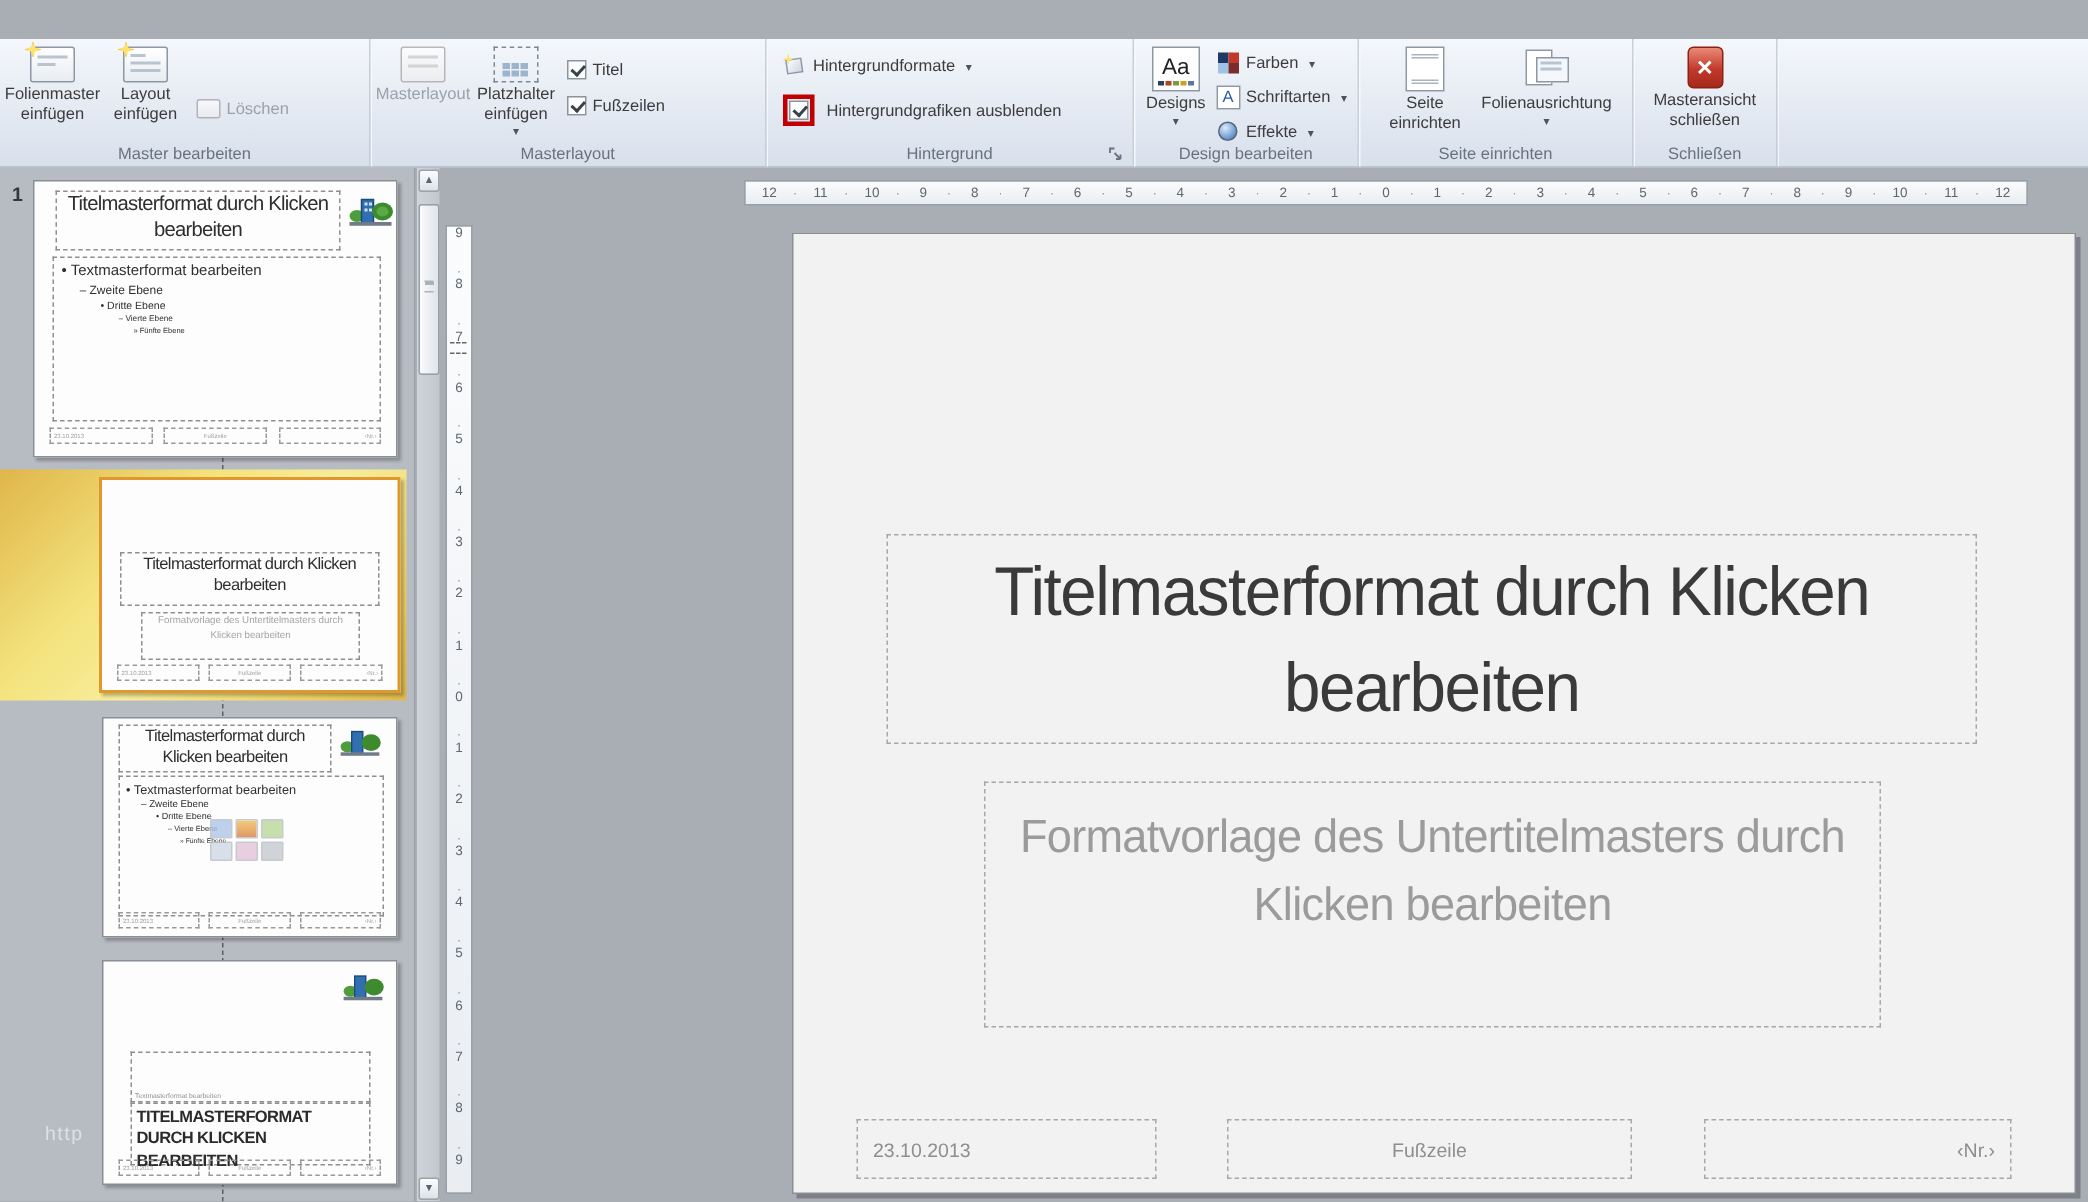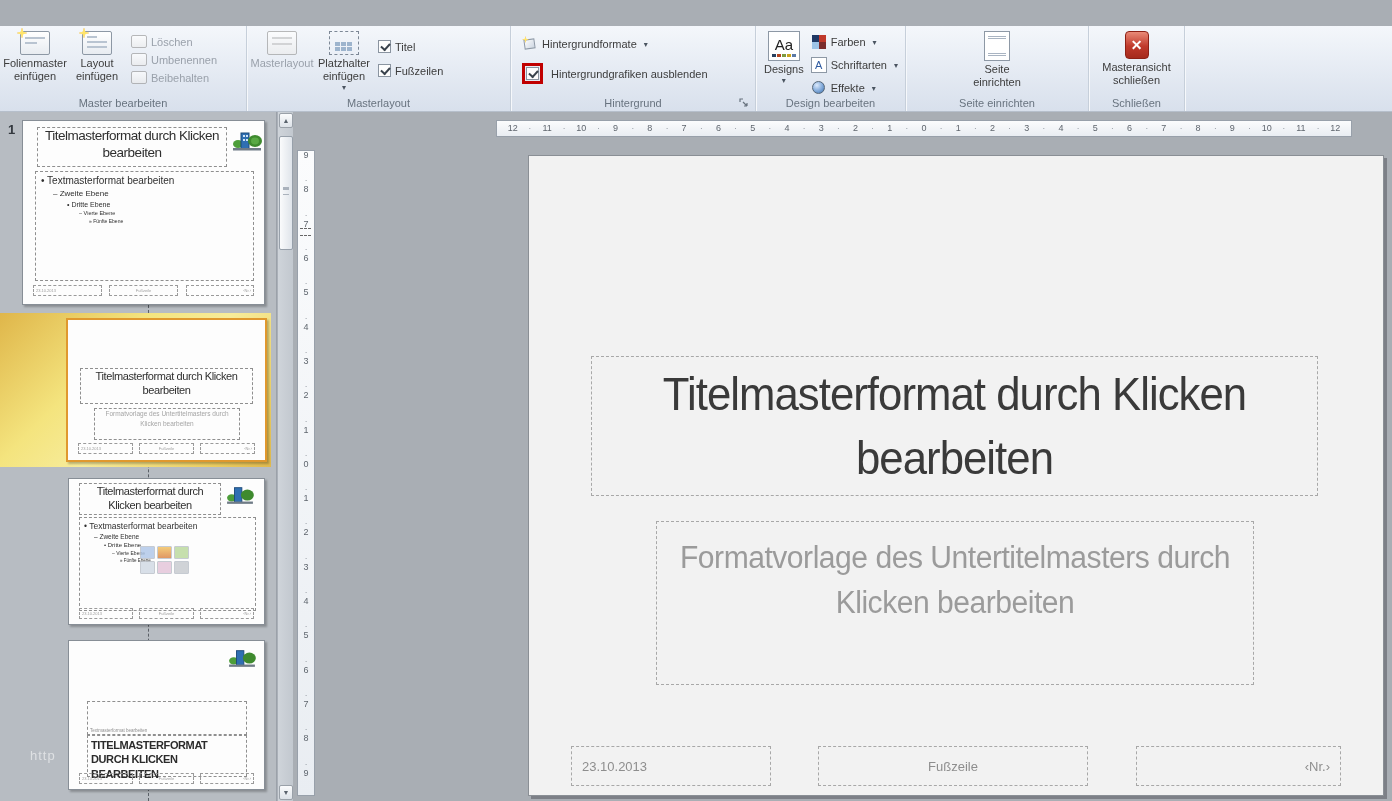--- a/index.html
+++ b/index.html
@@ -27,21 +27,21 @@
   .rgroup { position:relative; height:100%; padding:3px 4px 17px 4px;
     border-right:1px solid #c6cfda; box-shadow:1px 0 0 #f6f8fb; display:flex; align-items:flex-start; }
   .rgroup-label { position:absolute; left:0; right:0; bottom:2px; text-align:center;
     font-size:11px; color:#68737f; }
   .bigbtn { width:62px; height:64px; display:flex; flex-direction:column; align-items:center;
     padding-top:2px; border-radius:3px; }
   .bigbtn .blabel { font-size:11px; line-height:13px; color:#3c3c3c; text-align:center; margin-top:2px; }
   .bigbtn.disabled .blabel { color:#9aa1ab; }
   .smallcol { display:flex; flex-direction:column; justify-content:flex-start; gap:3px; padding-top:5px; }
   .smallbtn { display:flex; align-items:center; gap:4px; font-size:11px; color:#3c3c3c; padding:1px 3px; }
-  .smallbtn.disabled { color:#9aa1ab; }
+  .smallbtn.disabled { color:#9aa1ab;margin-top:31px; }
   .dd::after { content:"▾"; font-size:8px; color:#4a5460; margin-left:3px; }
   .dd-under::after { content:"▾"; font-size:8px; color:#4a5460; }
 
   .cb { width:13px; height:13px; background:#fdfdfd; border:1px solid #8a94a0;
     position:relative; display:inline-block; flex:none; }
   .cb.checked::after { content:""; position:absolute; left:2px; top:2px; width:7px; height:4px;
     border-left:2px solid #39424c; border-bottom:2px solid #39424c; transform:rotate(-48deg); }
   .red-ann { display:inline-flex; padding:1px; border:3px solid #c00000; margin-right:4px; }
 
   
@@ -266,20 +266,29 @@
     </div>
 
     <div class="rgroup" style="width:183px;justify-content:center;gap:6px">
       <div class="bigbtn">
         <span style="width:26px;height:30px;background:#fff;border:1px solid #8d98a5;position:relative">
           <i style="position:absolute;left:3px;right:3px;top:4px;height:3px;border-top:1px solid #a9b4c2;border-bottom:1px solid #a9b4c2"></i>
           <i style="position:absolute;left:3px;right:3px;bottom:4px;height:3px;border-top:1px solid #a9b4c2;border-bottom:1px solid #a9b4c2"></i>
         </span>
         <span class="blabel">Seite einrichten</span>
       </div>
+      <div class="bigbtn dd-under" style="width:88px">
+        <span style="width:32px;height:30px;position:relative">
+          <i style="position:absolute;left:2px;top:2px;width:18px;height:24px;background:#fff;border:1px solid #8d98a5"></i>
+          <i style="position:absolute;left:9px;top:7px;width:22px;height:17px;background:#f4f7fb;border:1px solid #8d98a5"></i>
+          <i style="position:absolute;left:12px;top:10px;width:14px;height:2px;background:#b9c4d1"></i>
+          <i style="position:absolute;left:12px;top:14px;width:14px;height:2px;background:#b9c4d1"></i>
+        </span>
+        <span class="blabel">Folienausrichtung</span>
+      </div>
       <div class="rgroup-label">Seite einrichten</div>
     </div>
 
     <div class="rgroup" style="width:96px;justify-content:center">
       <div class="bigbtn" style="width:90px">
         <span style="width:24px;height:28px;border-radius:4px;background:linear-gradient(#e98a77,#c0392b 55%,#a52a1c);border:1px solid #8d2015;display:flex;align-items:center;justify-content:center;color:#fff;font-size:14px;font-weight:bold">✕</span>
         <span class="blabel">Masteransicht schließen</span>
       </div>
       <div class="rgroup-label">Schließen</div>
     </div>

